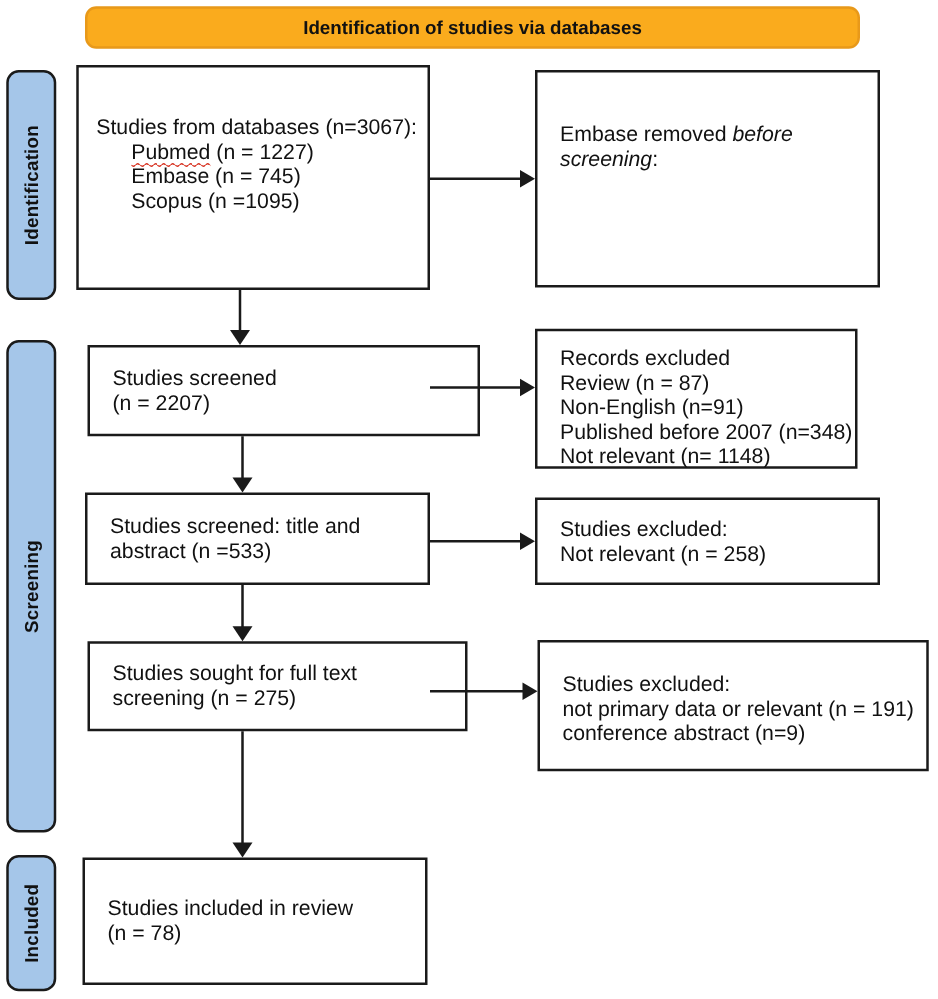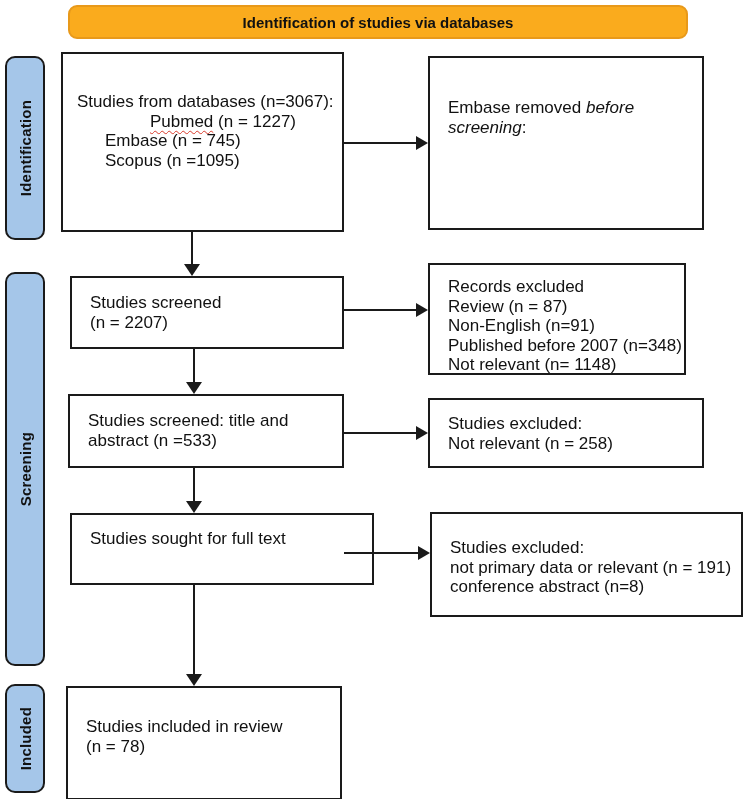--- a/index.html
+++ b/index.html
@@ -38,32 +38,32 @@
     border:2px solid var(--outline,#1A1A1A);
     font-size:17px; line-height:19.5px; color:#111;
   }
   .box .ln { white-space:nowrap; }
   .indent  { padding-left:28px; white-space:nowrap; }
   .indent-wrap { padding-left:26px; }
   .em { font-style:italic; }
   .squiggle {
     text-decoration-line:underline; text-decoration-style:wavy;
     text-decoration-color:var(--spellcheck,#D93B2B);
-    text-decoration-thickness:1px; text-underline-offset:3px;margin-left:45px;
+    text-decoration-thickness:1px; text-underline-offset:3px;
   }
 
   .b1 { left:61px;  top:52px;  width:283px; height:180px; padding:38px 8px 0 14px; }
   .b2 { left:428px; top:56px;  width:276px; height:174px; padding:40px 8px 0 18px; }
-  .b3 { left:70px;  top:276px; width:274px; height:73px;  padding:15px 0 0 18px; }
+  .b3 { left:70px;  top:276px; width:314px; height:73px;  padding:15px 0 0 18px; }
   .b4 { left:428px; top:263px; width:258px; height:112px; padding:12px 4px 0 18px; }
   .b5 { left:68px;  top:394px; width:276px; height:74px;  padding:15px 8px 16px 18px; }
   .b6 { left:428px; top:398px; width:276px; height:70px;  padding:14px 8px 0 18px; }
   .b7 { left:70px;  top:513px; width:304px; height:72px;  padding:14px 8px 0 18px; }
   .b8 { left:430px; top:512px; width:313px; height:105px; padding:24px 2px 0 18px; }
-  .b9 { left:66px;  top:686px; width:276px; height:114px; padding:29px 8px 0 18px; }
+  .b9 { left:66px;  top:686px; width:276px; height:102px; padding:29px 8px 0 18px; }
 
   
   .vline { position:absolute; width:2px;  background:var(--outline,#1A1A1A); }
   .hline { position:absolute; height:2px; background:var(--outline,#1A1A1A); }
   .head-down {
     position:absolute; width:0; height:0;
     border-left:8px solid transparent; border-right:8px solid transparent;
     border-top:12px solid var(--outline,#1A1A1A);
   }
   .head-right {
@@ -120,26 +120,27 @@
     <div class="ln">abstract (n =533)</div>
   </div>
 
   <div class="box b6">
     <div class="ln">Studies excluded:</div>
     <div class="ln">Not relevant (n = 258)</div>
   </div>
 
   <div class="box b7">
     <div class="ln">Studies sought for full text</div>
+    <div class="ln">screening (n = 275)</div>
   </div>
 
   <div class="box b8">
     <div class="ln">Studies excluded:</div>
     <div class="ln">not primary data or relevant (n = 191)</div>
-    <div class="ln">conference abstract (n=8)</div>
+    <div class="ln">conference abstract (n=9)</div>
   </div>
 
   <div class="box b9">
     <div class="ln">Studies included in review</div>
     <div class="ln">(n = 78)</div>
   </div>
 
   <div>
     <div class="vline" style="left:191px; top:232px; height:33px;"></div>
     <div class="head-down" style="left:184px; top:264px;"></div>

